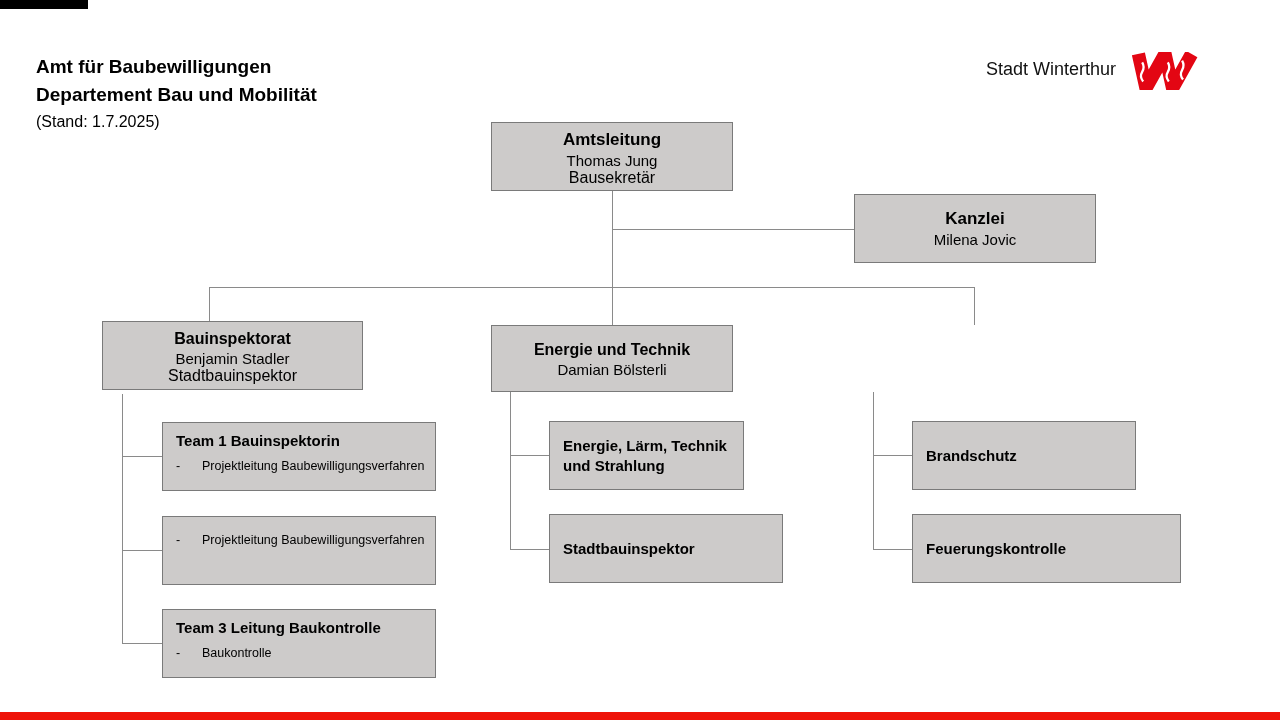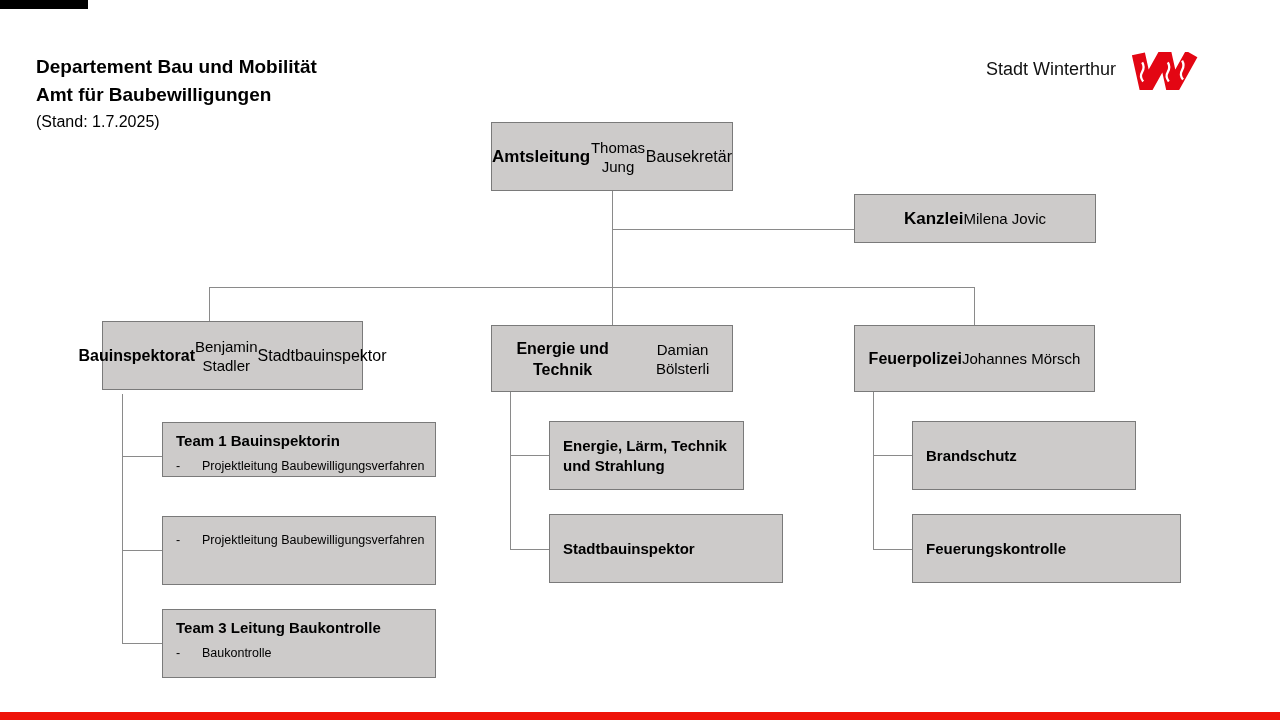--- a/index.html
+++ b/index.html
@@ -16,21 +16,21 @@
 
   .header{position:absolute;left:36px;top:53px;}
   .header .t{font-size:19px;font-weight:bold;line-height:28px;}
   .header .stand{font-size:16px;line-height:21px;margin-top:2px;}
 
   .logo{position:absolute;left:986px;top:52px;display:flex;align-items:center;gap:7px;}
   .logo .logo-text{font-size:18px;line-height:20px;padding-bottom:4px;color:#111;}
   .logo-mark{color:var(--red);display:block;}
 
   .box{position:absolute;background:var(--box-fill);border:1px solid var(--box-border);}
-  .centered{display:flex;flex-direction:row;align-items:center;justify-content:center;text-align:center;}
+  .centered{display:flex;flex-direction:column;align-items:center;justify-content:center;text-align:center;}
   .title-lg{font-weight:bold;font-size:17px;line-height:22px;}
   .title-md{font-weight:bold;font-size:16px;line-height:21px;}
   .name{font-size:15px;line-height:19px;}
   .role{font-size:16px;line-height:15px;}
 
   .teambox{padding:8px 8px 6px 13px;}
   .teambox .title{font-weight:bold;font-size:15px;line-height:20px;}
   .bullet{display:flex;font-size:12.5px;line-height:15px;margin-top:8px;}
   .bullet .dash{flex:0 0 26px;}
   .bullet .btxt{flex:1;}
@@ -41,22 +41,22 @@
   .vline{position:absolute;width:1px;background:var(--line);}
 </style>
 </head>
 <body>
 
 <div class="page">
 
   <div class="topbar"></div>
 
   <div class="header">
+    <div class="t">Amt für Baubewilligungen</div>
     <div class="t">Departement Bau und Mobilität</div>
-    <div class="t">Amt für Baubewilligungen</div>
     <div class="stand">(Stand: 1.7.2025)</div>
   </div>
 
   <div class="logo">
     <span class="logo-text">Stadt Winterthur</span>
     <svg class="logo-mark" width="84" height="38" viewBox="0 0 84 40" aria-hidden="true">
       <path d="M14 2 L22 38 L42 2 L50 38 L70 2" fill="none" stroke="currentColor" stroke-width="14" stroke-linecap="butt" stroke-linejoin="miter"></path>
       <path d="M18 11 q3 5 0 10 q-3 5 1 10" fill="none" stroke="#fff" stroke-width="2.4"></path>
       <path d="M45 11 q3 5 0 10 q-3 5 1 10" fill="none" stroke="#fff" stroke-width="2.4"></path>
       <path d="M60 9 q3 5 0 10 q-3 5 1 10" fill="none" stroke="#fff" stroke-width="2.4"></path>
@@ -82,42 +82,38 @@
   <div class="vline" style="left:873px;top:392px;height:157px;"></div>
   <div class="hline" style="left:873px;top:455px;width:39px;"></div>
   <div class="hline" style="left:873px;top:549px;width:39px;"></div>
 
   <div class="box centered" style="left:491px;top:122px;width:242px;height:69px;">
     <div class="title-lg">Amtsleitung</div>
     <div class="name">Thomas Jung</div>
     <div class="role">Bausekretär</div>
   </div>
 
-  <div class="box centered" style="left:854px;top:194px;width:242px;height:49px;">
+  <div class="box centered" style="left:854px;top:194px;width:242px;height:69px;">
     <div class="title-lg">Kanzlei</div>
     <div class="name">Milena Jovic</div>
   </div>
 
   <div class="box centered" style="left:102px;top:321px;width:261px;height:69px;">
     <div class="title-md">Bauinspektorat</div>
     <div class="name">Benjamin Stadler</div>
     <div class="role">Stadtbauinspektor</div>
   </div>
 
   <div class="box centered" style="left:491px;top:325px;width:242px;height:67px;">
     <div class="title-md">Energie und Technik</div>
     <div class="name">Damian Bölsterli</div>
   </div>
 
-  <div class="box centered" style="left:854px;top:325px;width:241px;height:67px;">
-    <div class="title-md">Feuerpolizei</div>
-    <div class="name">Johannes Mörsch</div>
-  </div>
 
-  <div class="box teambox" style="left:162px;top:422px;width:274px;height:55px;">
+  <div class="box teambox" style="left:162px;top:422px;width:274px;height:69px;">
     <div class="title">Team 1 Bauinspektorin</div>
     <div class="bullet">
       <span class="dash">-</span>
       <span class="btxt">Projektleitung Baubewilligungsverfahren</span>
     </div>
   </div>
 
   <div class="box teambox" style="left:162px;top:516px;width:274px;height:69px;">
     <div class="bullet">
       <span class="dash">-</span>

